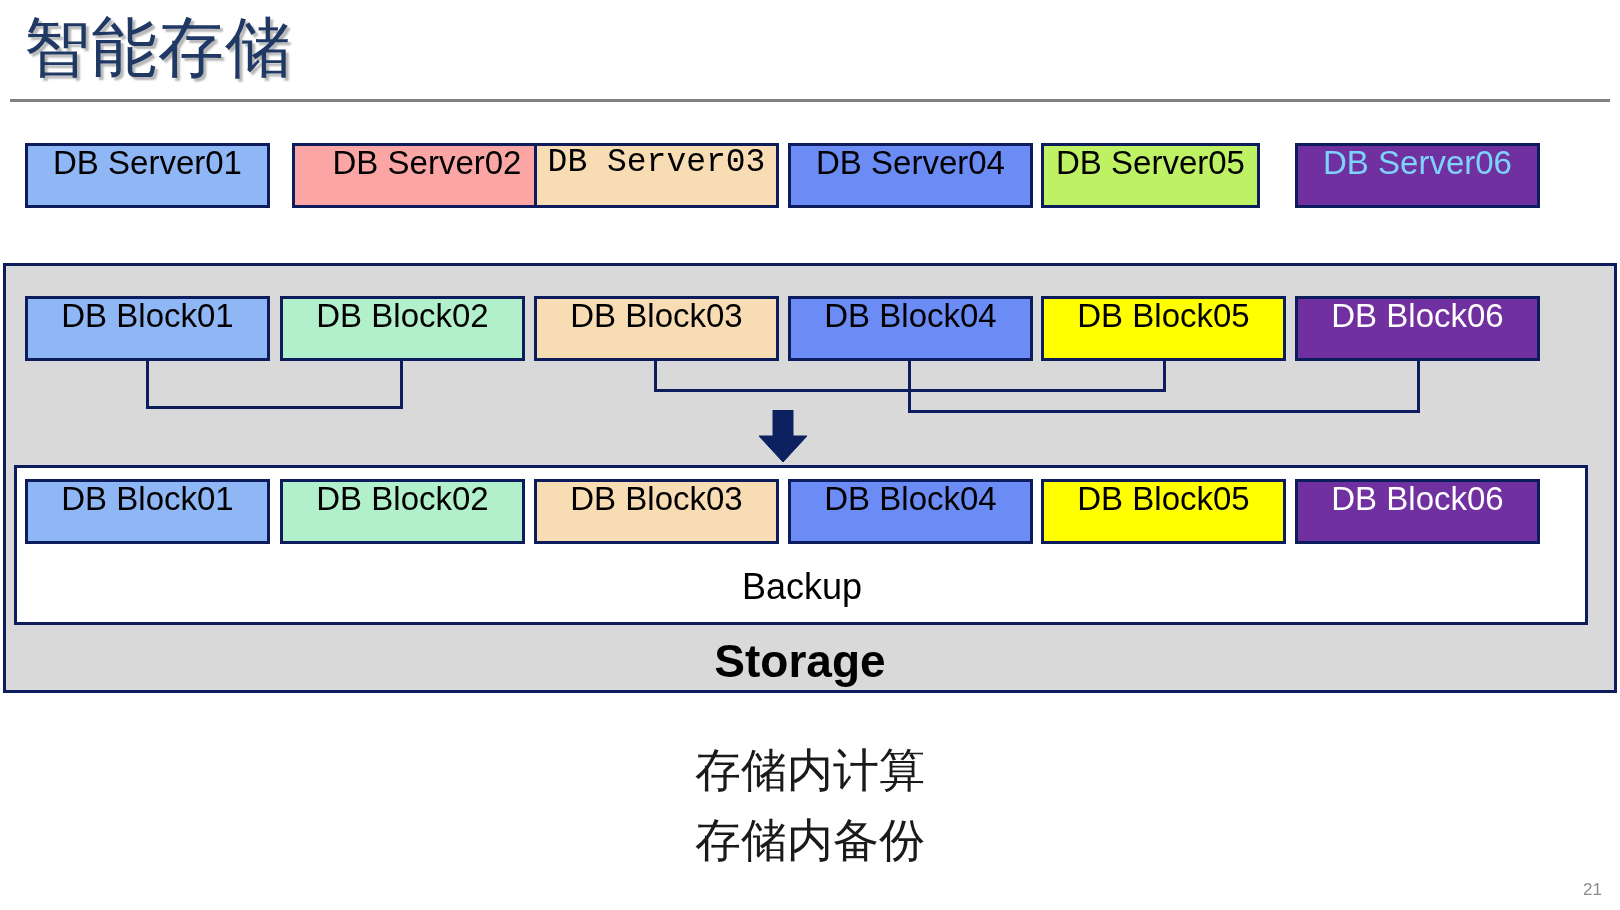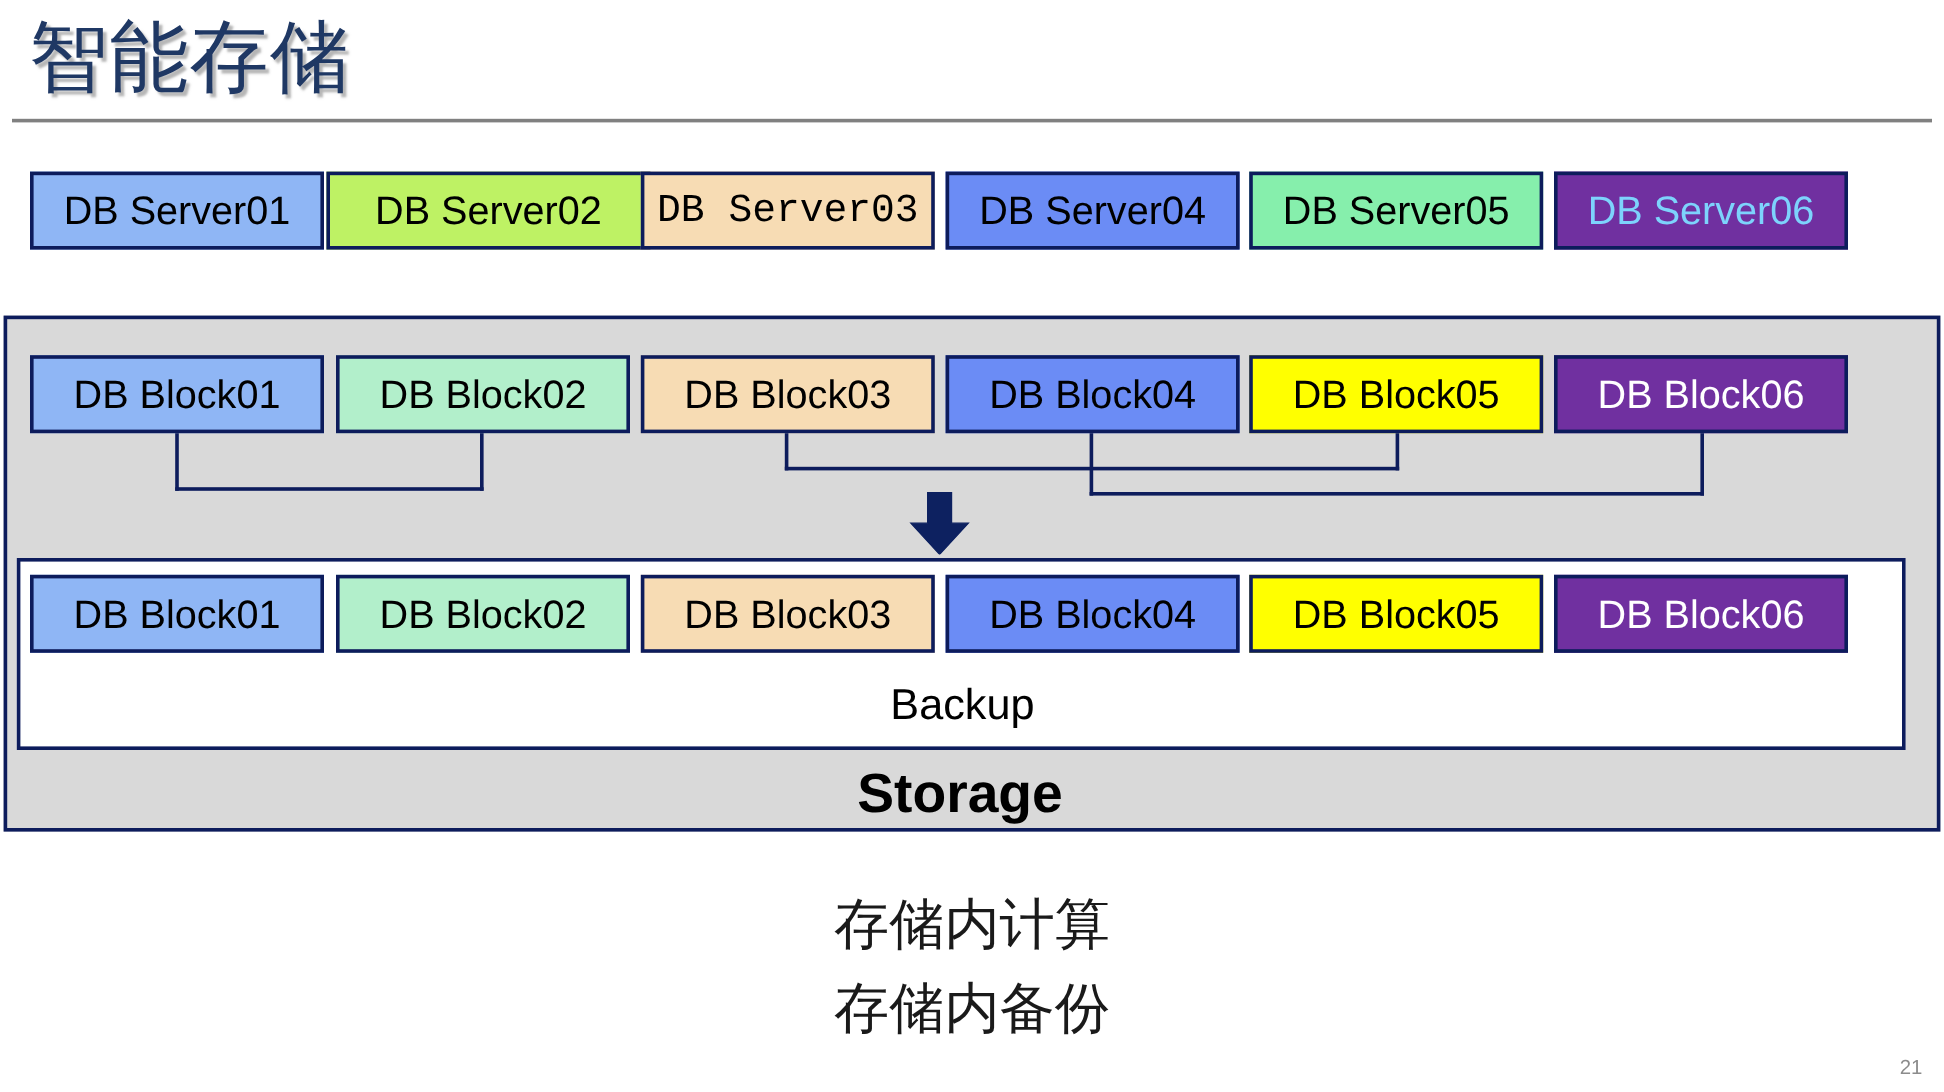--- a/index.html
+++ b/index.html
@@ -38,21 +38,20 @@
     height: 3px;
     background: #808080;
   }
 
   
   .node {
     position: absolute;
     box-sizing: border-box;
     border: 3px solid #0D1C5C;
     display: flex;
-    align-items: center;
     justify-content: center;
     font-size: 33px;
     line-height: 1;
     white-space: nowrap;
     letter-spacing: 0px;
   }
   .node.srv { height: 65px; top: 143px; }
 
   
   #storage-container {
@@ -143,30 +142,30 @@
 </head>
 <body>
 
 <div id="slide-title">智能存储</div>
 <div id="title-rule"></div>
 
 <div id="server-row">
     <div class="node srv" style="left: 25px; width: 245px; background: rgb(143, 182, 245); color: rgb(0, 0, 0);">
       <span>DB Server01</span>
     </div>
-    <div class="node srv" style="left: 272px; width: 270px; background: #bef264; color: rgb(0, 0, 0);">
+    <div class="node srv" style="left: 292px; width: 270px; background: #fca5a5; color: rgb(0, 0, 0);">
       <span>DB Server02</span>
     </div>
     <div class="node srv" style="left: 534px; width: 245px; background: rgb(247, 220, 180); color: rgb(0, 0, 0); font-family: Liberation Mono, monospace;">
       <span>DB Server03</span>
     </div>
     <div class="node srv" style="left: 788px; width: 245px; background: rgb(107, 140, 245); color: rgb(0, 0, 0);">
       <span>DB Server04</span>
     </div>
-    <div class="node srv" style="left: 1041px; width: 245px; background: #86efac; color: rgb(0, 0, 0);">
+    <div class="node srv" style="left: 1041px; width: 219px; background: #bef264; color: rgb(0, 0, 0);">
       <span>DB Server05</span>
     </div>
     <div class="node srv" style="left: 1295px; width: 245px; background: rgb(112, 48, 160); color: #7dd3fc;">
       <span>DB Server06</span>
     </div>
   </div>
 
 <div id="storage-container"></div>
 
 <div id="block-row-live">

